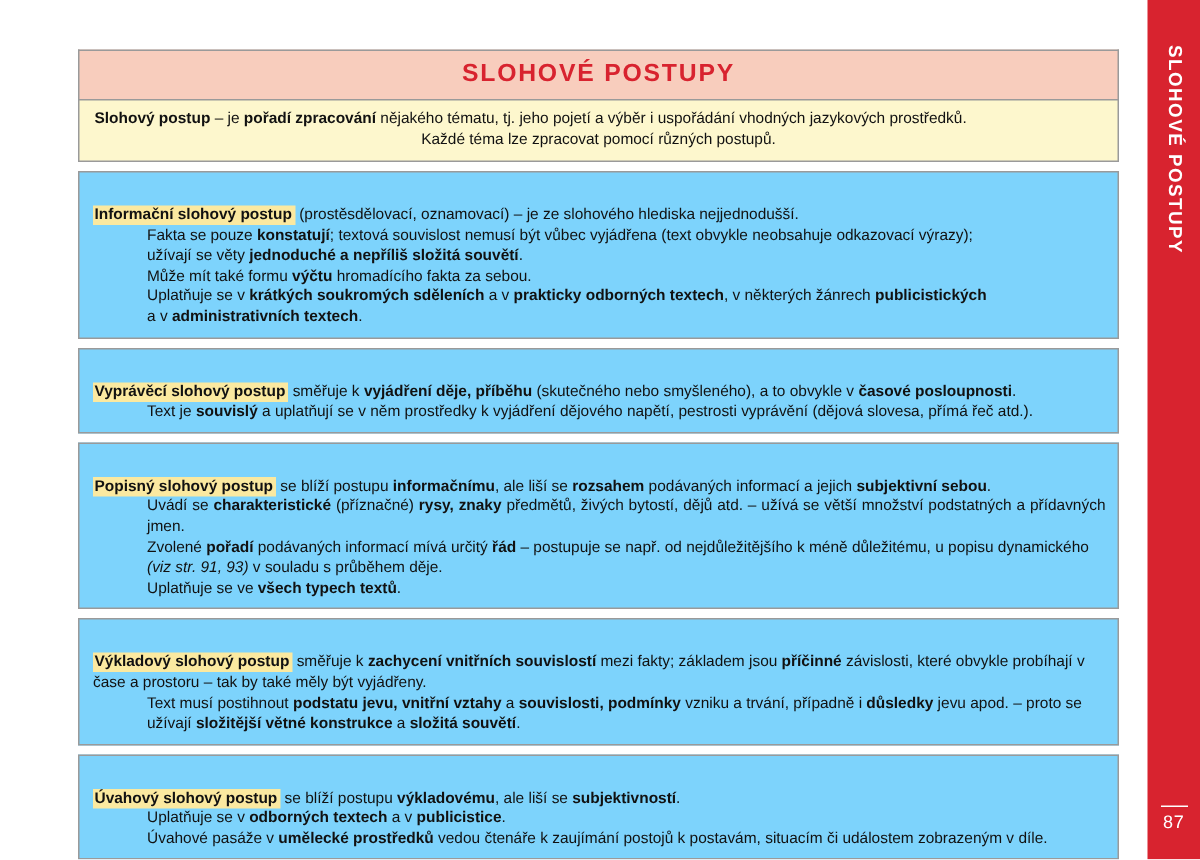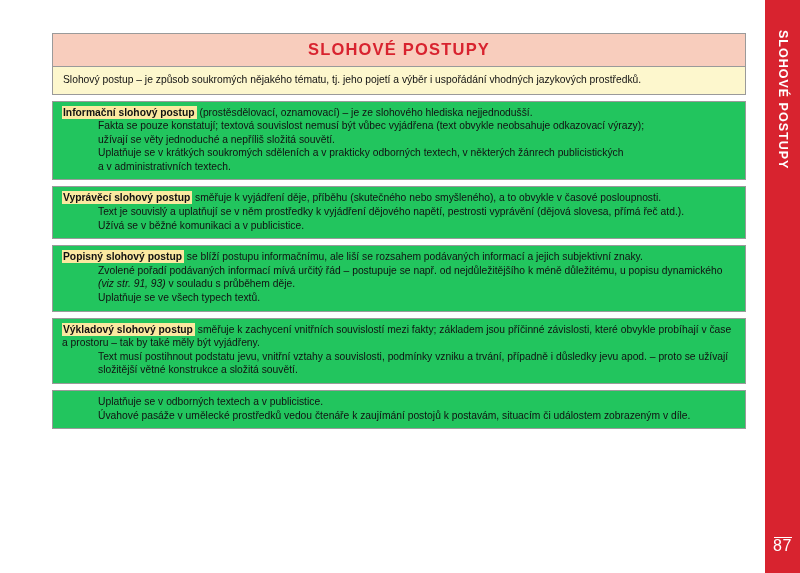--- a/index.html
+++ b/index.html
@@ -42,21 +42,21 @@
     transform-origin: 0 0;
     margin-left: 35px;
     white-space: nowrap;
   }
   .page-number {
     position: absolute;
     left: 0; right: 0;
     bottom: 18px;
     text-align: center;
     color: #ffffff;
-    font-size: 16px;
+    font-size: 12px;
     font-weight: normal;
     letter-spacing: 0.5px;
   }
   .page-number-rule {
     position: absolute;
     bottom: 35px;
     left: 9px;
     width: 18px;
     height: 1px;
     background: #ffffff;
@@ -92,40 +92,40 @@
   }
   .intro p {
     margin: 0;
     font-size: 10.3px;
     line-height: 13.5px;
     color: #111;
   }
   .intro p.ctr { text-align: center; }
 
   .sec {
-    background: #22c55e;
+    background: #7dd3fc;
     border: 1px solid #9a9a9a;
-    padding: 4px 8px 6px 9px;
+    padding: 22px 8px 6px 9px;
     margin-bottom: 6px;
   }
   .sec p {
     margin: 0;
     font-size: 10.3px;
     line-height: 13.6px;
     color: #111;
   }
   .sec p.ind { padding-left: 36px; }
   .sec p.just { text-align: justify; }
 
   .hl {
     background: #fbe9a0;
     font-weight: bold;
     padding: 1px 2px 1px 1px;
   }
-  b { font-weight: normal; margin-top: 24px; }
+  b { font-weight: bold; margin-top: 24px; }
   i { font-style: italic; }
 </style>
 </head>
 <body>
 
 <div id="page">
 
   <div class="side-tab">
     <div class="side-tab-rot-wrap">
       <div class="side-tab-rot">SLOHOVÉ POSTUPY</div>
@@ -134,47 +134,50 @@
     <div class="page-number">87</div>
   </div>
 
   <div class="content">
 
     <div class="title-bar">
       <span class="title-text">SLOHOVÉ POSTUPY</span>
     </div>
 
     <div class="intro">
-      <p><b>Slohový postup</b><span> – je </span><b>způsob soukromých</b><span> nějakého tématu, tj. jeho pojetí a výběr i uspořádání vhodných jazykových prostředků.</span></p>
+      <p><b>Slohový postup</b><span> – je </span><b>pořadí zpracování</b><span> nějakého tématu, tj. jeho pojetí a výběr i uspořádání vhodných jazykových prostředků.</span></p>
+      <p class="ctr">Každé téma lze zpracovat pomocí různých postupů.</p>
     </div>
 
     <div class="sec">
       <p><span class="hl">Informační slohový postup</span><span> (prostěsdělovací, oznamovací) – je ze slohového hlediska nejjednodušší.</span></p>
       <p class="ind">Fakta se pouze <b>konstatují</b>; textová souvislost nemusí být vůbec vyjádřena (text obvykle neobsahuje odkazovací výrazy);</p>
       <p class="ind">užívají se věty <b>jednoduché a nepříliš složitá souvětí</b>.</p>
+      <p class="ind">Může mít také formu <b>výčtu</b> hromadícího fakta za sebou.</p>
       <p class="ind">Uplatňuje se v <b>krátkých soukromých sděleních</b> a v <b>prakticky odborných textech</b>, v některých žánrech <b>publicistických</b></p>
       <p class="ind">a v <b>administrativních textech</b>.</p>
     </div>
 
     <div class="sec">
       <p><span class="hl">Vyprávěcí slohový postup</span> směřuje k <b>vyjádření děje, příběhu</b> (skutečného nebo smyšleného), a to obvykle v <b>časové posloupnosti</b>.</p>
       <p class="ind">Text je <b>souvislý</b> a uplatňují se v něm prostředky k vyjádření dějového napětí, pestrosti vyprávění (dějová slovesa, přímá řeč atd.).</p>
-      <p class="ind">Užívá se v <b>běžné komunikaci</b> a v <b>publicistice</b>.</p>
     </div>
 
     <div class="sec">
-      <p><span class="hl">Popisný slohový postup</span> se blíží postupu <b>informačnímu</b>, ale liší se <b>rozsahem</b> podávaných informací a jejich <b>subjektivní znaky</b>.</p>
+      <p><span class="hl">Popisný slohový postup</span> se blíží postupu <b>informačnímu</b>, ale liší se <b>rozsahem</b> podávaných informací a jejich <b>subjektivní sebou</b>.</p>
+      <p class="ind just">Uvádí se <b>charakteristické</b> (příznačné) <b>rysy, znaky</b> předmětů, živých bytostí, dějů atd. – užívá se větší množství podstatných a přídavných jmen.</p>
       <p class="ind">Zvolené <b>pořadí</b> podávaných informací mívá určitý <b>řád</b> – postupuje se např. od nejdůležitějšího k méně důležitému, u popisu dynamického <i>(viz str. 91, 93)</i> v souladu s průběhem děje.</p>
       <p class="ind">Uplatňuje se ve <b>všech typech textů</b>.</p>
     </div>
 
     <div class="sec">
       <p><span class="hl">Výkladový slohový postup</span> směřuje k <b>zachycení vnitřních souvislostí</b> mezi fakty; základem jsou <b>příčinné</b> závislosti, které obvykle probíhají v čase a prostoru – tak by také měly být vyjádřeny.</p>
       <p class="ind">Text musí postihnout <b>podstatu jevu, vnitřní vztahy</b> a <b>souvislosti, podmínky</b> vzniku a trvání, případně i <b>důsledky</b> jevu apod. – proto se užívají <b>složitější větné konstrukce</b> a <b>složitá souvětí</b>.</p>
     </div>
 
     <div class="sec">
+      <p><span class="hl">Úvahový slohový postup</span> se blíží postupu <b>výkladovému</b>, ale liší se <b>subjektivností</b>.</p>
       <p class="ind">Uplatňuje se v <b>odborných textech</b> a v <b>publicistice</b>.</p>
       <p class="ind">Úvahové pasáže v <b>umělecké prostředků</b> vedou čtenáře k zaujímání postojů k postavám, situacím či událostem zobrazeným v díle.</p>
     </div>
 
   </div>
 </div>
 
 </body></html>

